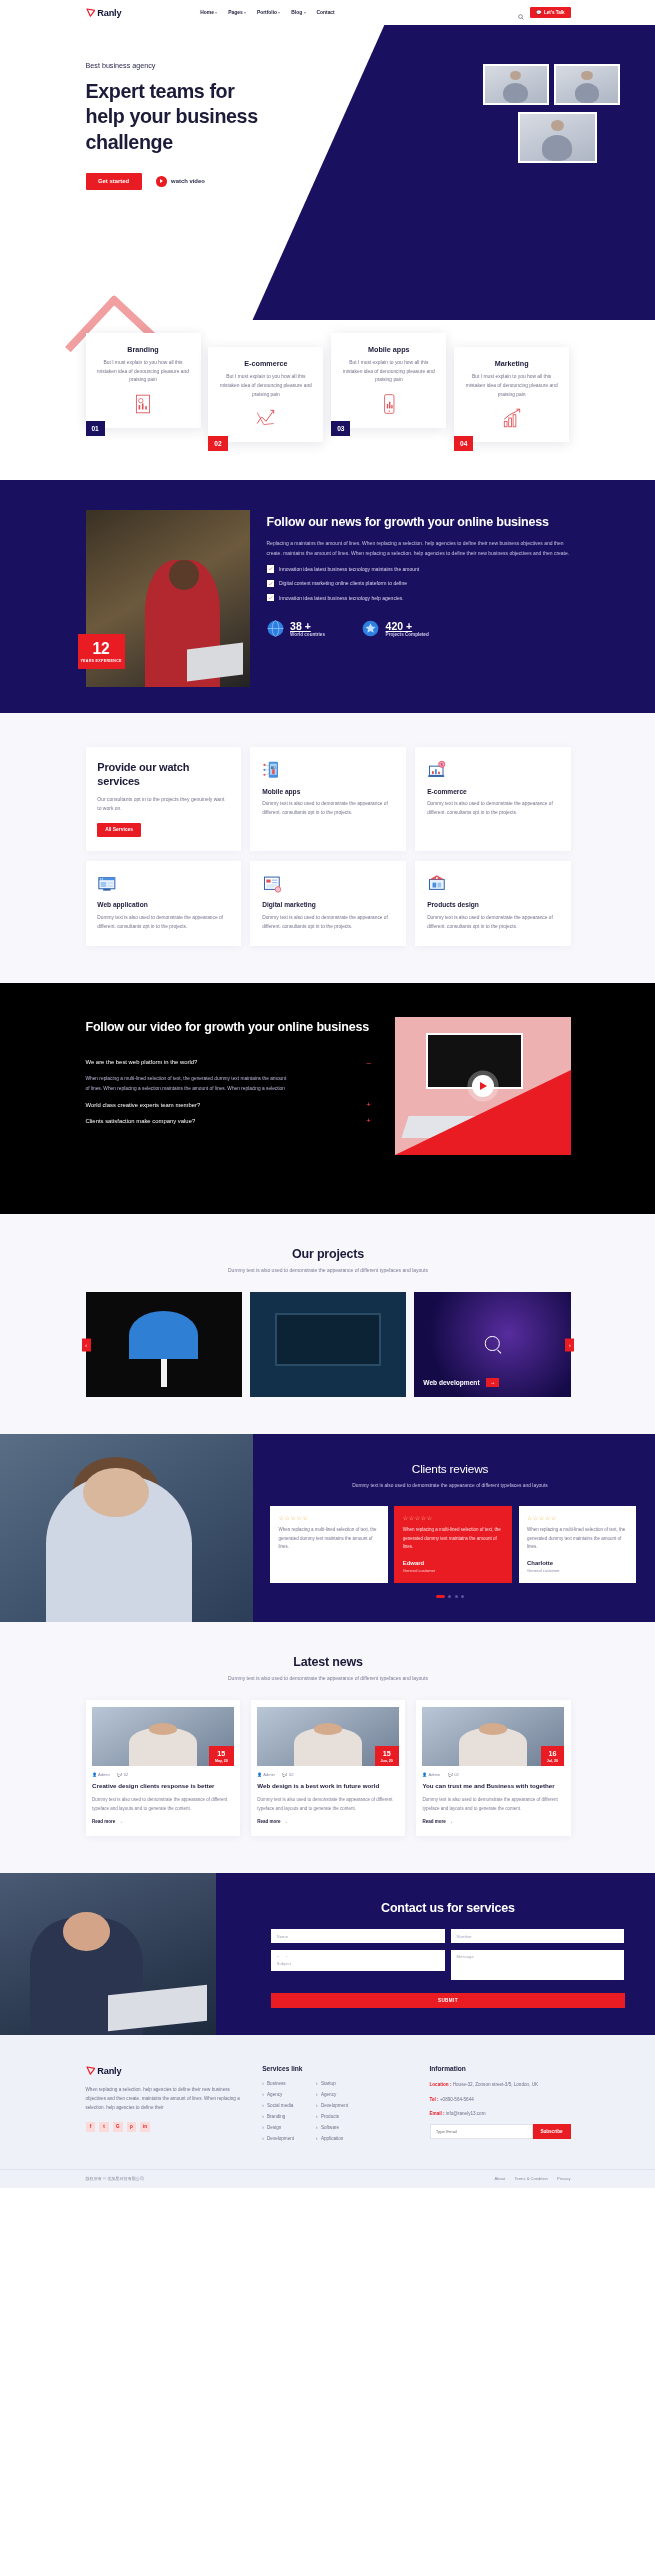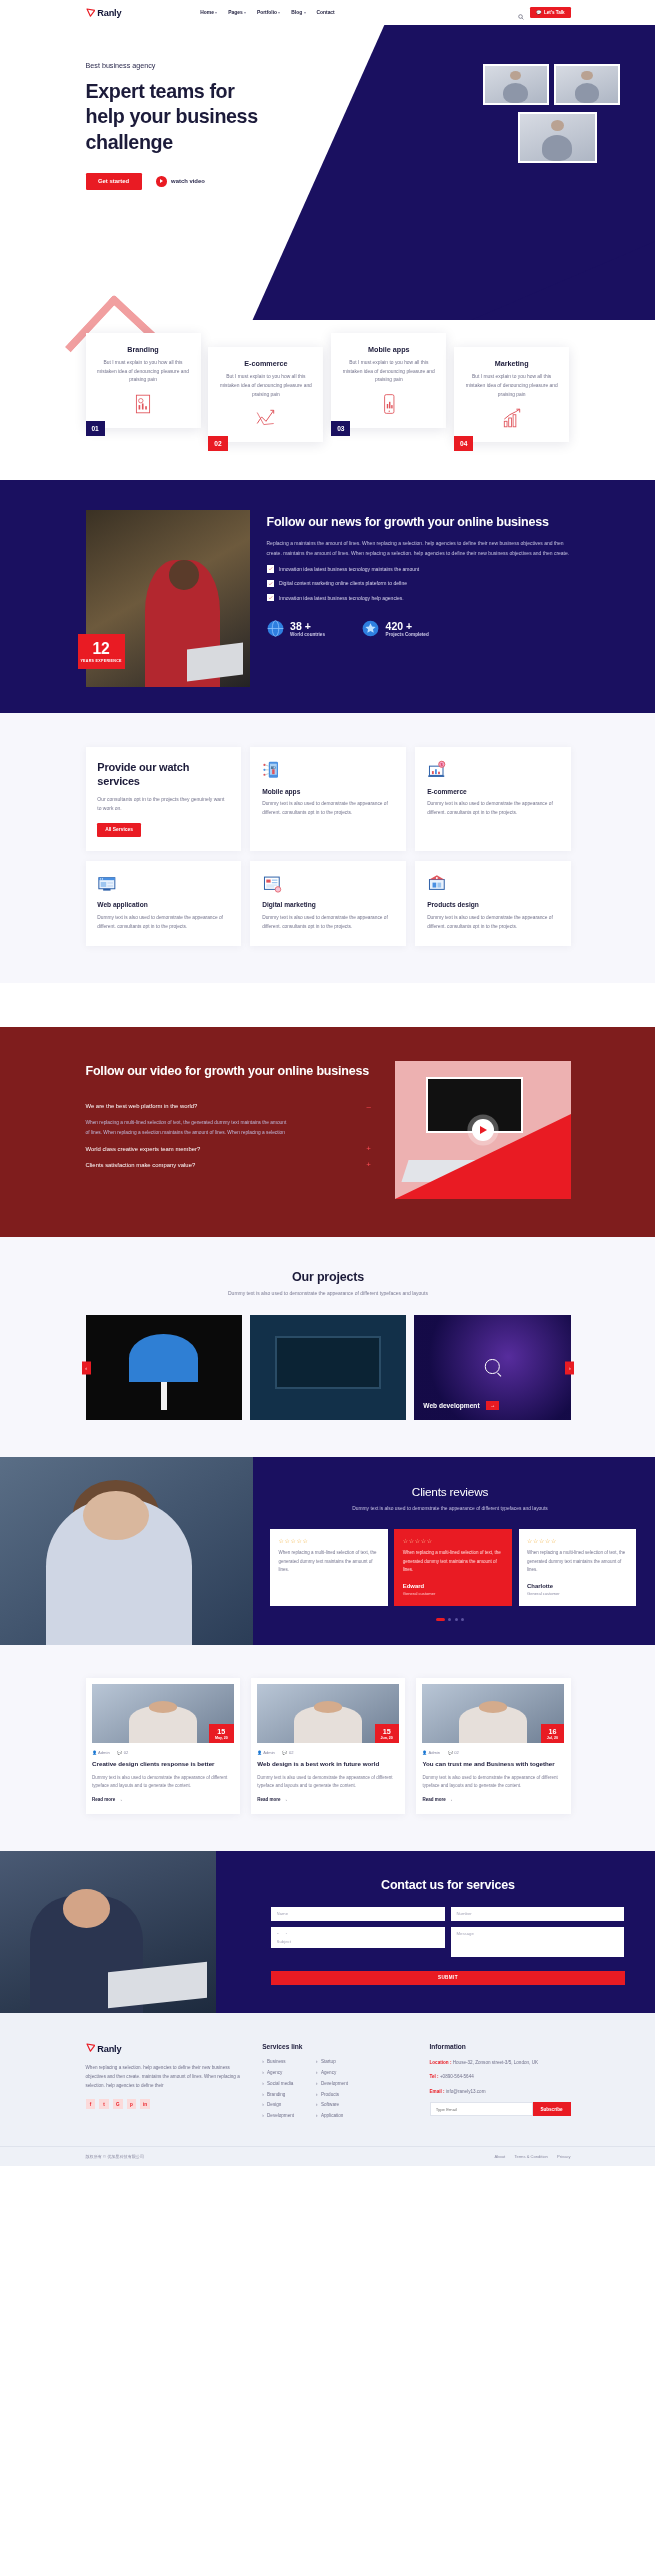--- a/index.html
+++ b/index.html
@@ -73,37 +73,37 @@
   .news-body { flex:1; padding-top:3.9px; }
   .news-h2 { font-size:12.5px; font-weight:bold; color:#fff; line-height:1.35; letter-spacing:-0.2px; }
   .news-p { font-size:5px; line-height:1.95; color:#c6c4e0; margin-top:7.9px; }
   .chk-row { display:flex; align-items:center; gap:5.2px; margin-top:7.2px; }
   .chk { width:7.2px;height:7.2px;background:#fff;display:flex;align-items:center;justify-content:center;flex:0 0 7.2px; }
   .chk svg{display:block;}
   .chk-t { font-size:5px; color:#dcd9f0; }
   .stats { display:flex; gap:37px; margin-top:18.4px; }
   .stat { display:flex; align-items:center; gap:6.6px; }
   .stat-ic { width:17px;height:17px;border-radius:50%; display:flex;align-items:center;justify-content:center; }
-  .stat-n { font-size:10.5px; font-weight:bold; color:#fff; line-height:1.1; }
+  .stat-n { font-size:10.5px; font-weight:bold; color:#fff; line-height:1.1;text-decoration:underline; }
   .stat-l { font-size:4.6px; font-weight:bold; color:#cfcce8; }
 
   
   .prov { background:#f7f7fc; padding:34px 0 37px; }
   .prov-grid { width:485px; margin:0 auto; display:grid; grid-template-columns:repeat(3,1fr); gap:9.8px; }
   .prov-cell { background:#fff; padding:13px 11.8px 14.4px; min-height:84px; box-shadow:0 1.3px 7.9px rgba(20,20,60,.05); }
   .prov-cell.intro { background:#fff; }
   .prov-h2 { font-size:11px; font-weight:bold; line-height:1.28; color:#1c1b3a; letter-spacing:-0.2px; }
   .prov-intro-p { font-size:5px; line-height:1.85; color:#73738c; margin-top:6.6px; }
   .btn-all { margin-top:9.2px; background:#e91b23; color:#fff; font-size:4.9px; font-weight:bold; padding:4.6px 7.9px; border:none; cursor:pointer; border-radius:1.3px; }
   .prov-ic { width:19.7px; height:19.7px; margin-bottom:7.9px; }
   .prov-t { font-size:6.6px; font-weight:bold; color:#1c1b3a; margin-bottom:5.2px; }
   .prov-p { font-size:4.8px; line-height:1.85; color:#73738c; }
 
   
-  .vid { background:#7f1d1d; padding:34px 0 38px;margin-top:44px; }
+  .vid { background:#000000; padding:34px 0 59px; }
   .vid-inner { width:485px; margin:0 auto; display:flex; gap:23.6px; }
   .vid-left { flex:1; padding-top:2.6px; }
   .vid-h2 { font-size:12.5px; font-weight:bold; color:#fff; line-height:1.35; letter-spacing:-0.2px; }
   .acc { margin-top:14.4px; }
   .acc-item { border-bottom:0; padding:7.9px 0 0; }
   .acc-head { display:flex; justify-content:space-between; align-items:center; cursor:pointer; }
   .acc-q { font-size:5.9px; color:#fff; font-weight:500; }
   .acc-sign { color:#ff4d55; font-size:7.9px; line-height:1; font-weight:300; }
   .acc-body { font-size:4.8px; line-height:1.95; color:#bfbcdd; margin-top:7.9px; max-width:203px; }
   .vid-right { width:176px; flex:0 0 176px; position:relative; }
@@ -593,20 +593,24 @@
     <div class="dots" id="rev-dots">
         <span class="dot on"></span>
         <span class="dot "></span>
         <span class="dot "></span>
         <span class="dot "></span>
       </div>
   </div>
 </section>
 
 <section class="lnews">
+  <div class="sec-head">
+    <h2 class="sec-h2">Latest news</h2>
+    <p class="sec-p">Dummy text is also used to demonstrate the appearance of different typefaces and layouts</p>
+  </div>
   <div class="ln-grid" id="ln-grid">
   <div class="ln-card">
     <div class="ln-img">
           <i class="p"></i>
           <i class="h"></i>
       <div class="ln-date">
         <div class="ln-d">15</div>
         <div class="ln-m">May, 20</div>
       </div>
     </div>

